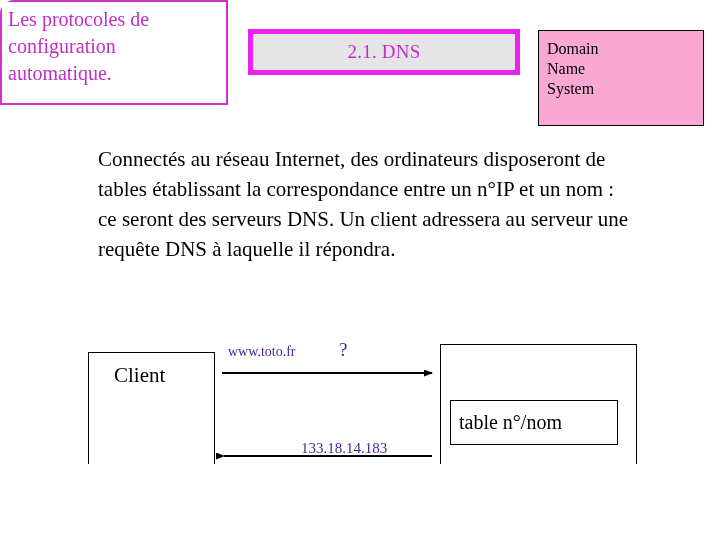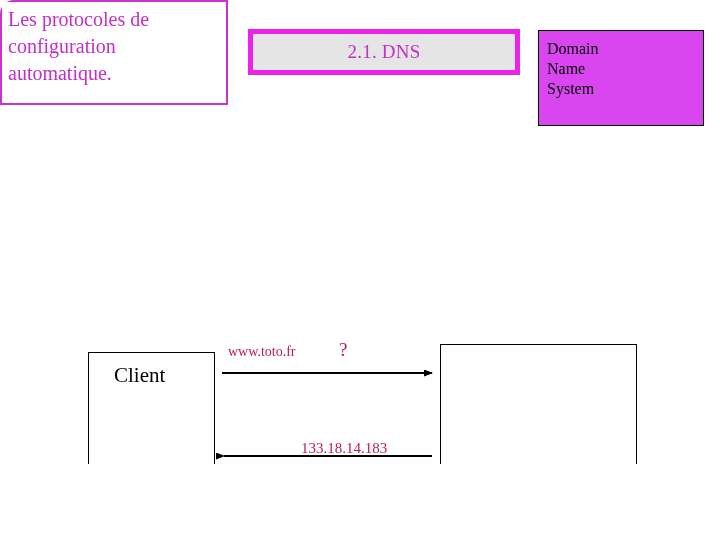--- a/index.html
+++ b/index.html
@@ -61,21 +61,21 @@
 
   
   #dns-expand-box {
     position: absolute;
     left: 538px;
     top: 30px;
     width: 166px;
     height: 96px;
     box-sizing: border-box;
     border: 1px solid #000000;
-    background: #d946ef;
+    background: #f9a8d4;
   }
   #dns-expand-text {
     position: absolute;
     left: 8px;
     top: 8px;
     font-size: 16px;
     line-height: 20px;
     color: #000000;
     white-space: pre-line;
   }
@@ -143,21 +143,21 @@
   #arrow-svg {
     position: absolute;
     left: 0;
     top: 0;
     width: 720px;
     height: 540px;
   }
 
   .arrow-caption {
     position: absolute;
-    color: #be185d;
+    color: #4c1d95;
   }
   #query-label {
     left: 228px;
     top: 344px;
     font-size: 14px;
   }
   #query-qmark {
     left: 339px;
     top: 339px;
     font-size: 19px;
@@ -189,26 +189,30 @@
   <div id="section-box">
     <span id="section-text">2.1. DNS</span>
   </div>
 
   <div id="dns-expand-box">
     <div id="dns-expand-text">Domain
 Name
 System</div>
   </div>
 
+  <div id="body-paragraph">Connectés au réseau Internet, des ordinateurs disposeront de tables établissant la correspondance entre un n°IP et un nom : ce seront des serveurs DNS. Un client adressera au serveur une requête DNS à laquelle il répondra.</div>
 
   <div class="diagram-box" id="client-box"></div>
   <div class="box-label" id="client-label">Client</div>
 
   <div class="diagram-box" id="server-box"></div>
 
+  <div class="diagram-box" id="table-box">
+    <span id="table-label">table n°/nom</span>
+  </div>
 
   <svg id="arrow-svg" viewBox="0 0 720 540" xmlns="http://www.w3.org/2000/svg">
     <defs>
       <marker id="head-right" markerWidth="9" markerHeight="7" refX="8" refY="3.5" orient="auto" markerUnits="userSpaceOnUse">
         <polygon points="0 0, 9 3.5, 0 7" fill="#000000"></polygon>
       </marker>
       <marker id="head-left" markerWidth="9" markerHeight="7" refX="1" refY="3.5" orient="auto" markerUnits="userSpaceOnUse">
         <polygon points="9 0, 0 3.5, 9 7" fill="#000000"></polygon>
       </marker>
     </defs>

